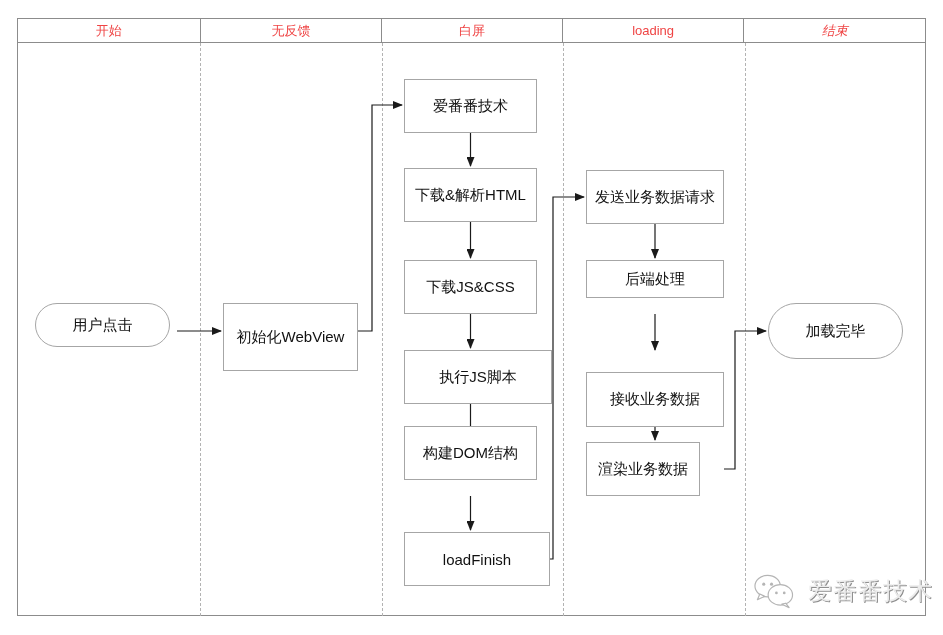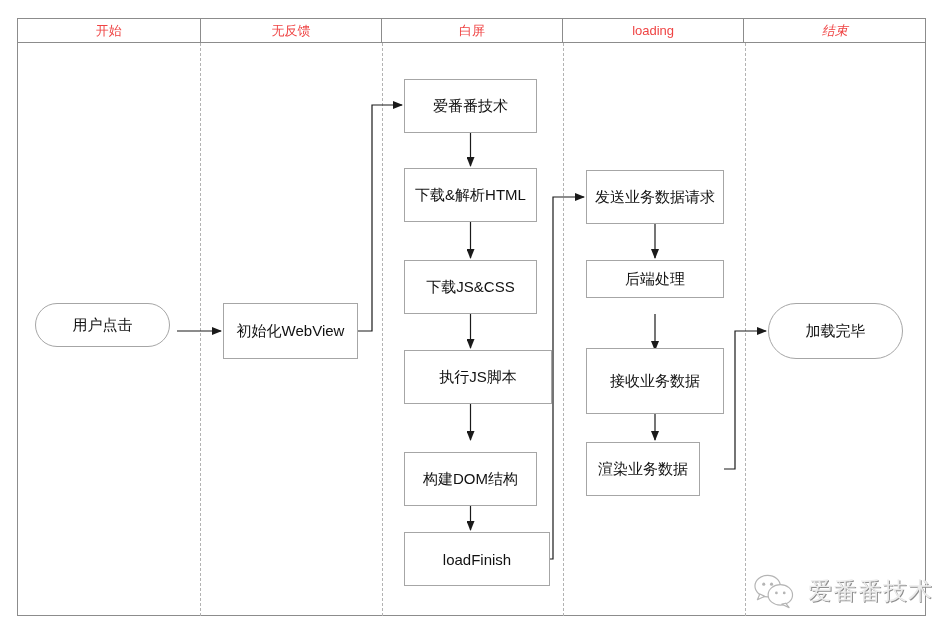--- a/index.html
+++ b/index.html
@@ -90,32 +90,32 @@
       <path d="M537,559 L553,559 L553,197 L584,197" marker-end="url(#arrow)"></path>
       <path d="M655,224 L655,258" marker-end="url(#arrow)"></path>
       <path d="M655,314 L655,350" marker-end="url(#arrow)"></path>
       <path d="M655,406 L655,440" marker-end="url(#arrow)"></path>
       <path d="M724,469 L735,469 L735,331 L766,331" marker-end="url(#arrow)"></path>
     </g>
   </svg>
 
   <div class="node terminal" style="left:35px;top:303px;width:135px;height:44px">用户点击</div>
 
-  <div class="node" style="left:223px;top:303px;width:135px;height:56px">初始化WebView</div>
+  <div class="node" style="left:223px;top:303px;width:135px;height:68px">初始化WebView</div>
 
   <div class="node" style="left:404px;top:79px;width:133px;height:54px">爱番番技术</div>
   <div class="node" style="left:404px;top:168px;width:133px;height:54px">下载&amp;解析HTML</div>
   <div class="node" style="left:404px;top:260px;width:133px;height:54px">下载JS&amp;CSS</div>
   <div class="node" style="left:404px;top:350px;width:148px;height:54px">执行JS脚本</div>
-  <div class="node" style="left:404px;top:452px;width:133px;height:54px">构建DOM结构</div>
+  <div class="node" style="left:404px;top:426px;width:133px;height:54px">构建DOM结构</div>
   <div class="node" style="left:404px;top:532px;width:146px;height:54px">loadFinish</div>
 
   <div class="node" style="left:586px;top:170px;width:138px;height:54px">发送业务数据请求</div>
   <div class="node" style="left:586px;top:260px;width:138px;height:38px">后端处理</div>
-  <div class="node" style="left:586px;top:348px;width:138px;height:66px">接收业务数据</div>
+  <div class="node" style="left:586px;top:372px;width:138px;height:55px">接收业务数据</div>
   <div class="node" style="left:586px;top:442px;width:114px;height:54px">渲染业务数据</div>
 
   <div class="node terminal" style="left:768px;top:303px;width:135px;height:56px">加载完毕</div>
 
   <div class="watermark">
     <svg width="42" height="36" viewBox="0 0 42 36">
       <g fill="#ffffff" stroke="#b5b5b5" stroke-width="1.2">
         <ellipse cx="15" cy="13" rx="13" ry="11"></ellipse>
         <path d="M7,21 L4.5,27 L12,23.5 Z" stroke-linejoin="round"></path>
         <ellipse cx="28" cy="22" rx="12.5" ry="10.5"></ellipse>

